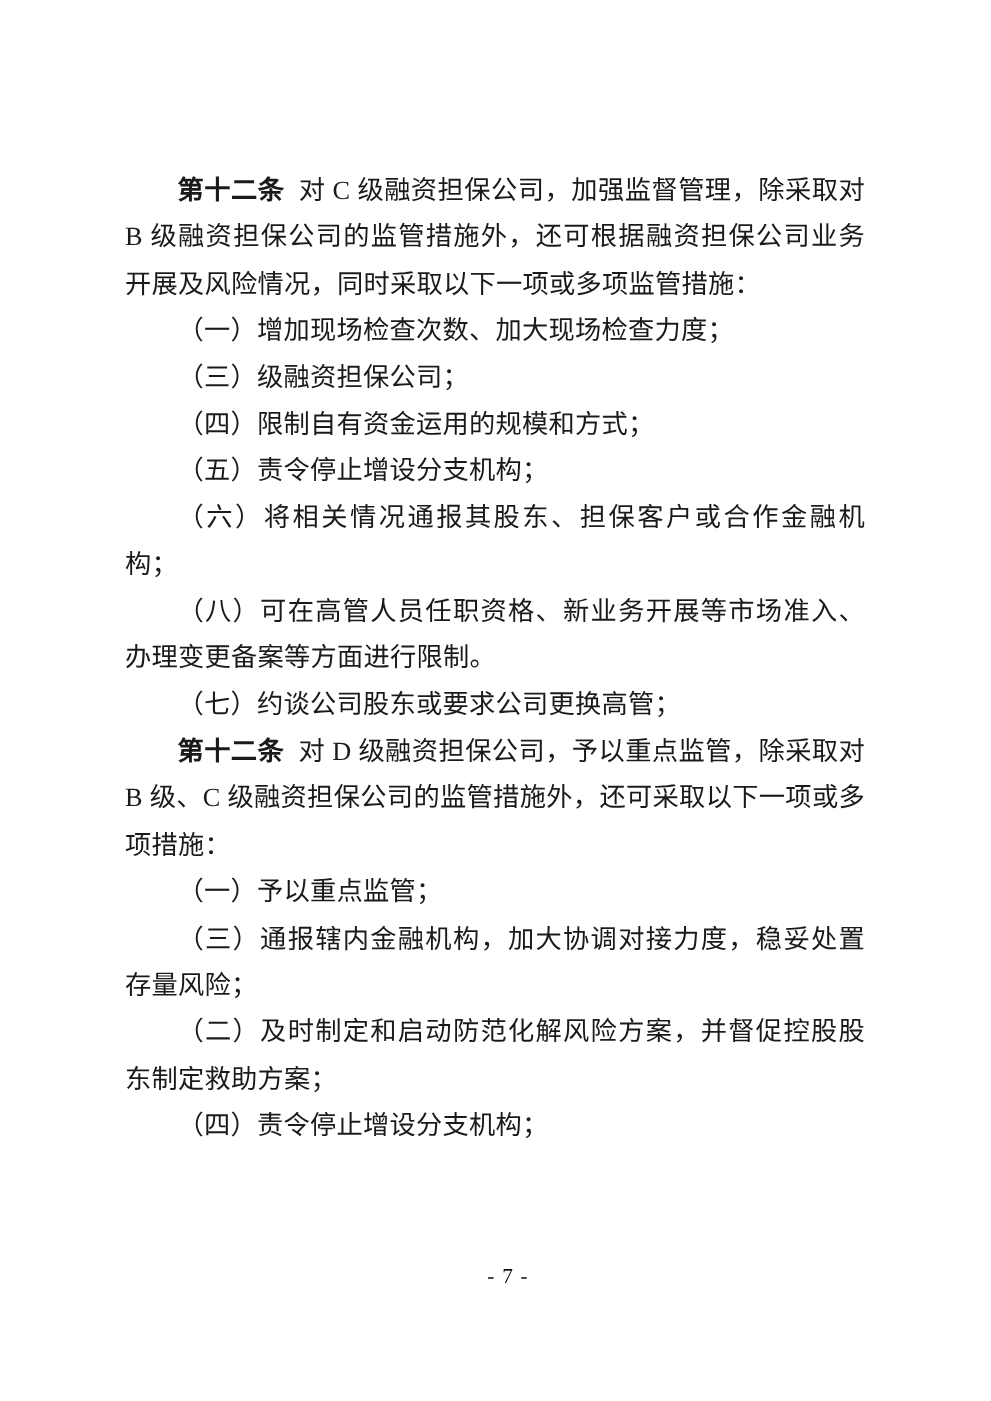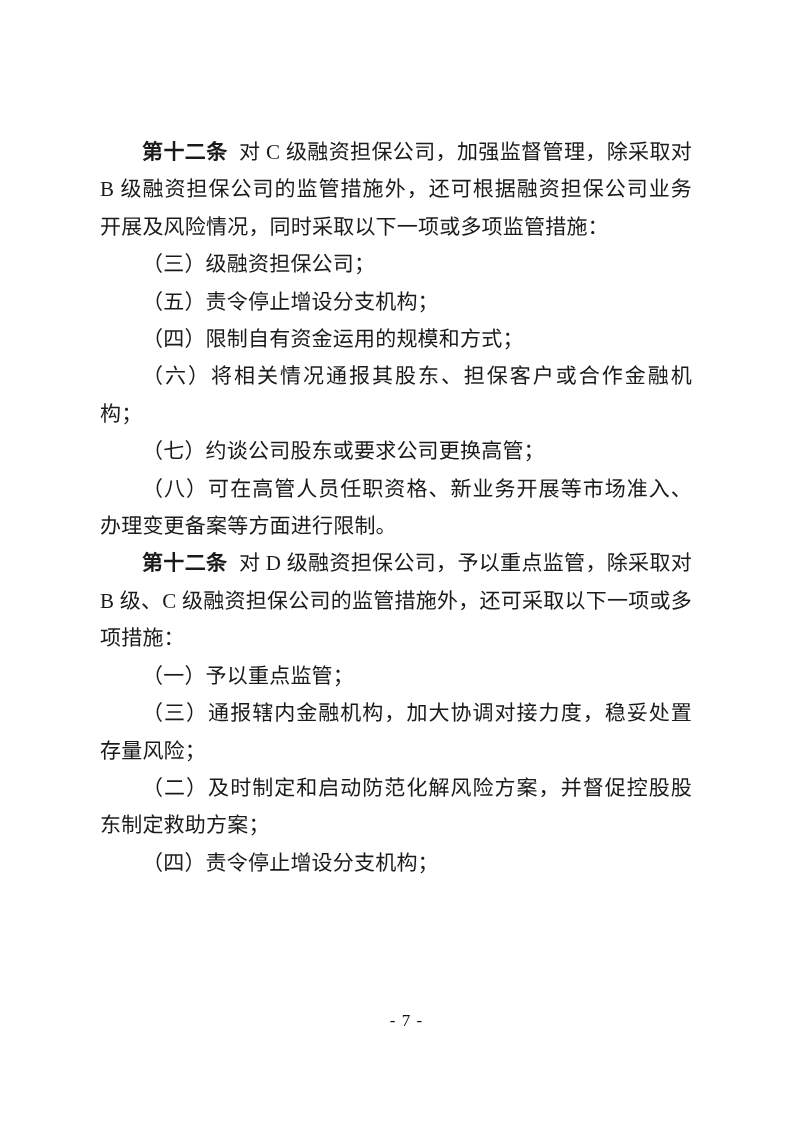--- a/index.html
+++ b/index.html
@@ -46,26 +46,27 @@
     color: #111111;
     letter-spacing: 1px;
   }
 </style>
 </head>
 <body>
 
 <div class="page">
   <div class="doc-body">
       <p class="para"><span class="lead">第十二条</span><span>对 C 级融资担保公司，加强监督管理，除采取对 B 级融资担保公司的监管措施外，还可根据融资担保公司业务开展及风险情况，同时采取以下一项或多项监管措施：</span></p>
+      <p class="para"><span>（一）增加现场检查次数、加大现场检查力度；</span></p>
       <p class="para"><span>（三）级融资担保公司；</span></p>
+      <p class="para"><span>（四）限制自有资金运用的规模和方式；</span></p>
       <p class="para"><span>（五）责令停止增设分支机构；</span></p>
-      <p class="para"><span>（四）限制自有资金运用的规模和方式；</span></p>
       <p class="para"><span>（六）将相关情况通报其股东、担保客户或合作金融机构；</span></p>
+      <p class="para"><span>（八）可在高管人员任职资格、新业务开展等市场准入、办理变更备案等方面进行限制。</span></p>
       <p class="para"><span>（七）约谈公司股东或要求公司更换高管；</span></p>
-      <p class="para"><span>（八）可在高管人员任职资格、新业务开展等市场准入、办理变更备案等方面进行限制。</span></p>
       <p class="para"><span class="lead">第十二条</span><span>对 D 级融资担保公司，予以重点监管，除采取对 B 级、C 级融资担保公司的监管措施外，还可采取以下一项或多项措施：</span></p>
       <p class="para"><span>（一）予以重点监管；</span></p>
       <p class="para"><span>（三）通报辖内金融机构，加大协调对接力度，稳妥处置存量风险；</span></p>
       <p class="para"><span>（二）及时制定和启动防范化解风险方案，并督促控股股东制定救助方案；</span></p>
       <p class="para"><span>（四）责令停止增设分支机构；</span></p>
     </div>
   <div class="page-number">- 7 -</div>
 </div>
 
 </body></html>

